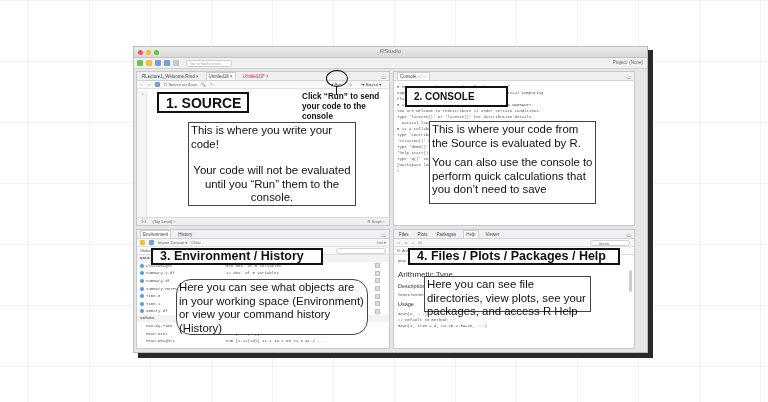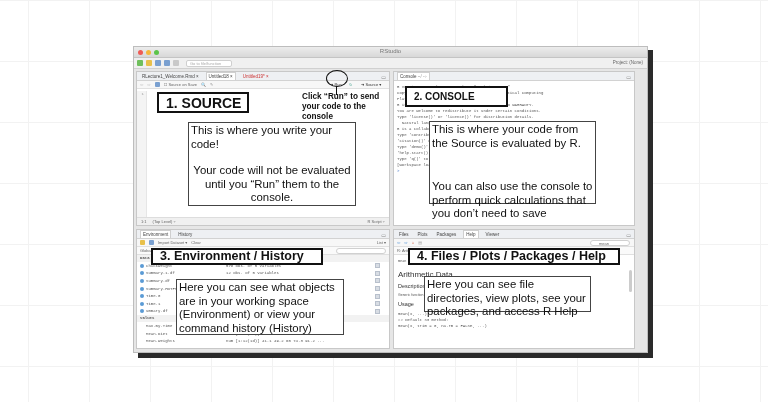--- a/index.html
+++ b/index.html
@@ -273,21 +273,21 @@
       <span style="color:#4a8fd6">⇨</span>
       <span style="color:#d65a3a">⌂</span>
       <span style="color:#999">▤</span>
       <span style="position:absolute; right:4px; width:40px; height:6px; border:1px solid #d0d0d0; border-radius:3px; background:#fff; font-size:4px; line-height:5px; padding-left:8px;"><span>mean</span></span>
     </div>
     <div class="pane-toolbar" style="background:#fafafa">
       <span>R: Arithmetic Mean ▾</span>
     </div>
     <div style="padding:3px 4px; position:relative;">
       <div class="mono" style="font-size:3.5px">mean {base}</div>
-      <div style="font-size:8px; color:#333; margin-top:6px;">Arithmetic Data</div>
+      <div style="font-size:8px; color:#333; margin-top:6px;">Arithmetic Type</div>
       <div style="font-size:5.5px; color:#333; margin-top:4px;">Description</div>
       <div style="font-size:3.5px; color:#555; margin-top:4px;">Generic function for the (trimmed) arithmetic mean.</div>
       <div style="font-size:5.5px; color:#333; margin-top:4px;">Usage</div>
       <div class="mono" style="margin-top:4px">mean(x, ...)</div>
       <div class="mono"></div>
       <div class="mono">## Default S3 method:</div>
       <div class="mono">mean(x, trim = 0, na.rm = FALSE, ...)</div>
     </div>
     <div class="scrollbar" style="top:40px; height:22px;"></div>
   </div>
@@ -301,26 +301,26 @@
 
 <div class="callout-box" style="left:188px; top:122px; width:168px; height:84px;">
   <div>This is where you write your code!</div>
   <div style="margin-top:13px;text-align:center;">Your code will not be evaluated until you “Run” them to the console.</div>
 </div>
 
 <div class="callout-label" style="left:405px; top:86px; width:103px; height:21px; font-size:10px;">2. CONSOLE</div>
 
 <div class="callout-box" style="left:429px; top:121px; width:167px; height:83px;">
   <div>This is where your code from the Source is evaluated by R.</div>
-  <div style="margin-top:30px;">You can also use the console to perform quick calculations that you don’t need to save</div>
+  <div style="margin-top:6px;">You can also use the console to perform quick calculations that you don’t need to save</div>
 </div>
 
 <div class="callout-label" style="left:151px; top:248px; width:172px; height:17px; font-size:12.5px;">3. Environment / History</div>
 
-<div class="callout-box" style="left:176px; top:279px; width:168px; height:56px;">
+<div class="callout-box" style="left:176px; top:279px; width:192px; height:56px;border-radius:15px;">
   <div>Here you can see what objects are in your working space (Environment) or view your command history (History)</div>
 </div>
 
 <div class="callout-label" style="left:408px; top:248px; width:212px; height:17px; font-size:12.5px;">4. Files / Plots / Packages / Help</div>
 
 <div class="callout-box" style="left:424px; top:276px; width:167px; height:36px;">
   <div>Here you can see file directories, view plots, see your packages, and access R Help</div>
 </div>
 
 </body></html>

